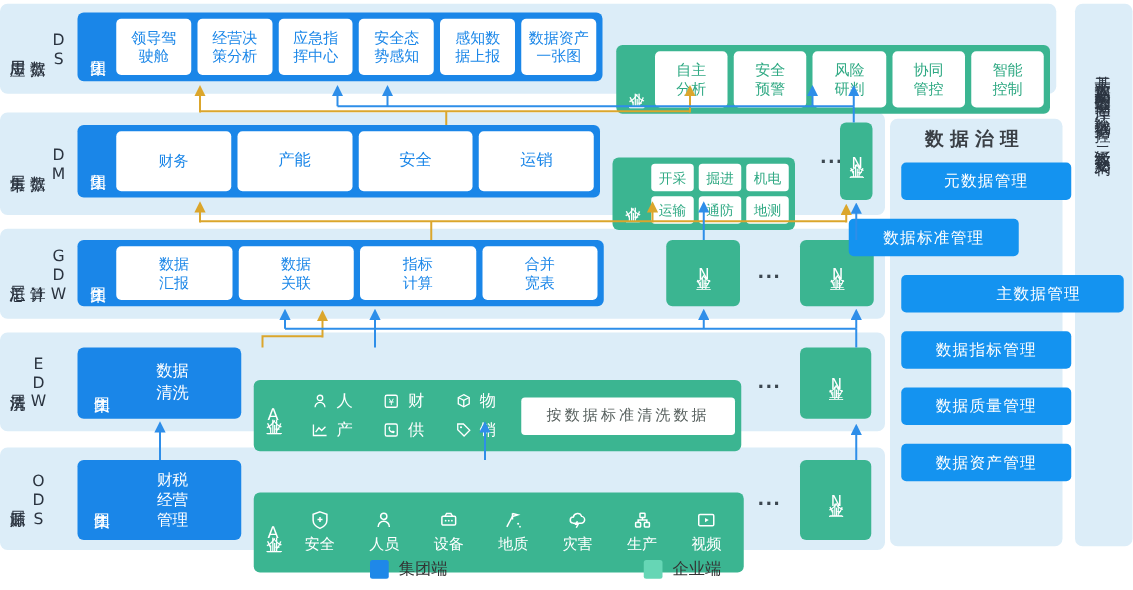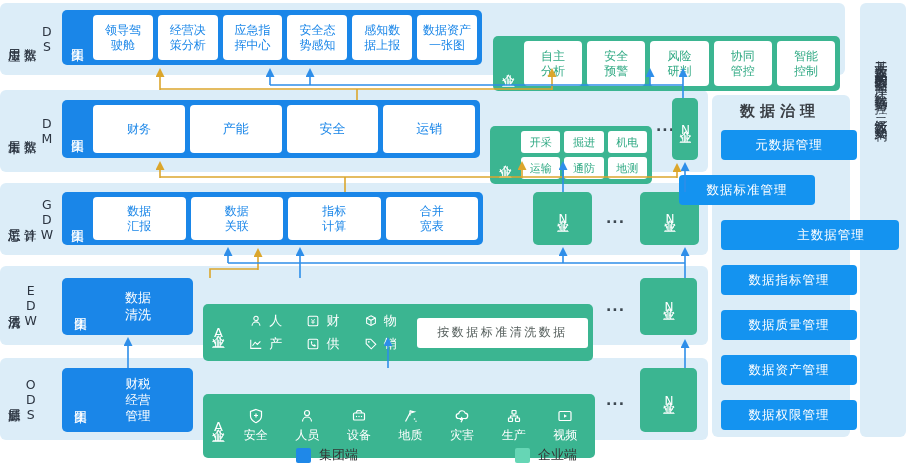--- a/index.html
+++ b/index.html
@@ -116,21 +116,21 @@
 控制</div>
   </div>
 
   <div class="bluewrap" style="left:62px;top:100px;width:418px;height:58px;">
     <div class="corner-label">集团</div>
     <div class="wbox blue-t" style="font-size:12px;">财务</div>
     <div class="wbox blue-t" style="font-size:13px;">产能</div>
     <div class="wbox blue-t" style="font-size:13px;">安全</div>
     <div class="wbox blue-t" style="font-size:13px;">运销</div>
   </div>
-  <div class="greenwrap" style="left:490px;top:100px;width:162px;height:58px;">
+  <div class="greenwrap" style="left:490px;top:100px;width:146px;height:58px;">
     <div class="corner-label">企业</div>
     <div class="smallgrid">
       <div class="sbox">开采</div>
       <div class="sbox">掘进</div>
       <div class="sbox">机电</div>
       <div class="sbox">运输</div>
       <div class="sbox">通防</div>
       <div class="sbox">地测</div>
     </div>
   </div>
@@ -287,21 +287,20 @@
     <span class="vtext">企业N</span>
   </div>
 
   <div class="panel-title" style="left:740px;top:102px;">数据治理</div>
   <div class="gov-btn" style="left:721px;top:130px;">元数据管理</div>
   <div class="gov-btn" style="left:679px;top:175px;">数据标准管理</div>
   <div class="gov-btn" style="left:721px;top:220px;padding-left:42px;">主数据管理</div>
   <div class="gov-btn" style="left:721px;top:265px;">数据指标管理</div>
   <div class="gov-btn" style="left:721px;top:310px;">数据质量管理</div>
   <div class="gov-btn" style="left:721px;top:355px;">数据资产管理</div>
-  <div class="gov-btn" style="left:721px;top:400px;">数据权限管理</div>
 
   <div class="side-note" style="left:873px;top:50px;height:360px;">基于大数据架构的数据仓库(统一数据管控、二级数仓架构)</div>
 
   <svg class="arrows" width="906" height="472" viewBox="0 0 906 472">
     <defs>
       <marker id="ab" markerUnits="userSpaceOnUse" markerWidth="9" markerHeight="9" refX="7" refY="4.5" orient="auto">
           <path d="M0 0L9 4.5 0 9z" fill="#2e8ee9"></path>
         </marker>
       <marker id="ay" markerUnits="userSpaceOnUse" markerWidth="9" markerHeight="9" refX="7" refY="4.5" orient="auto">
           <path d="M0 0L9 4.5 0 9z" fill="#dba62c"></path>

